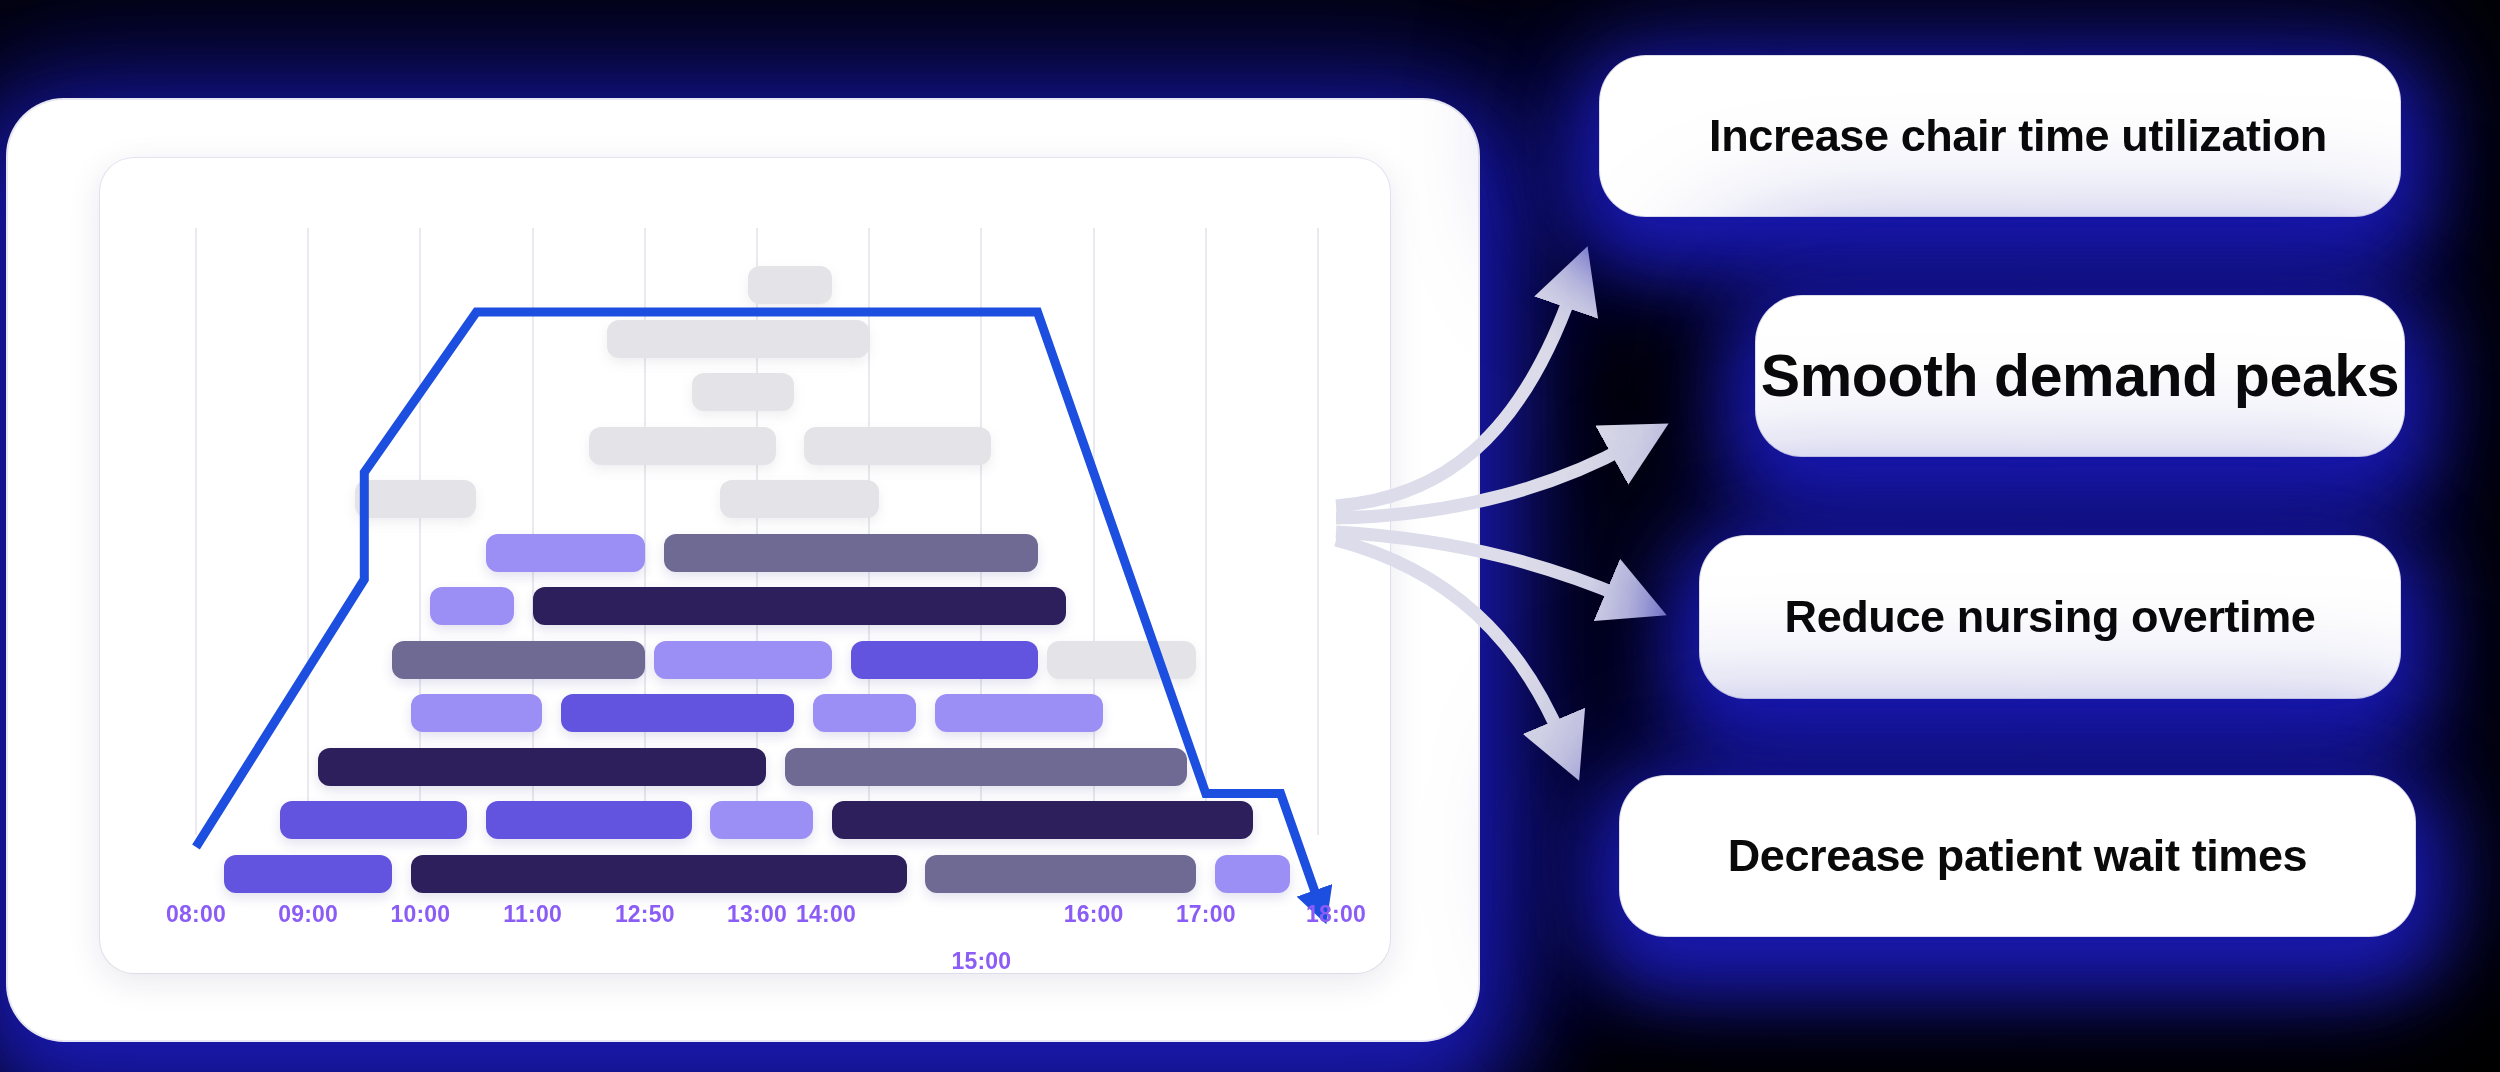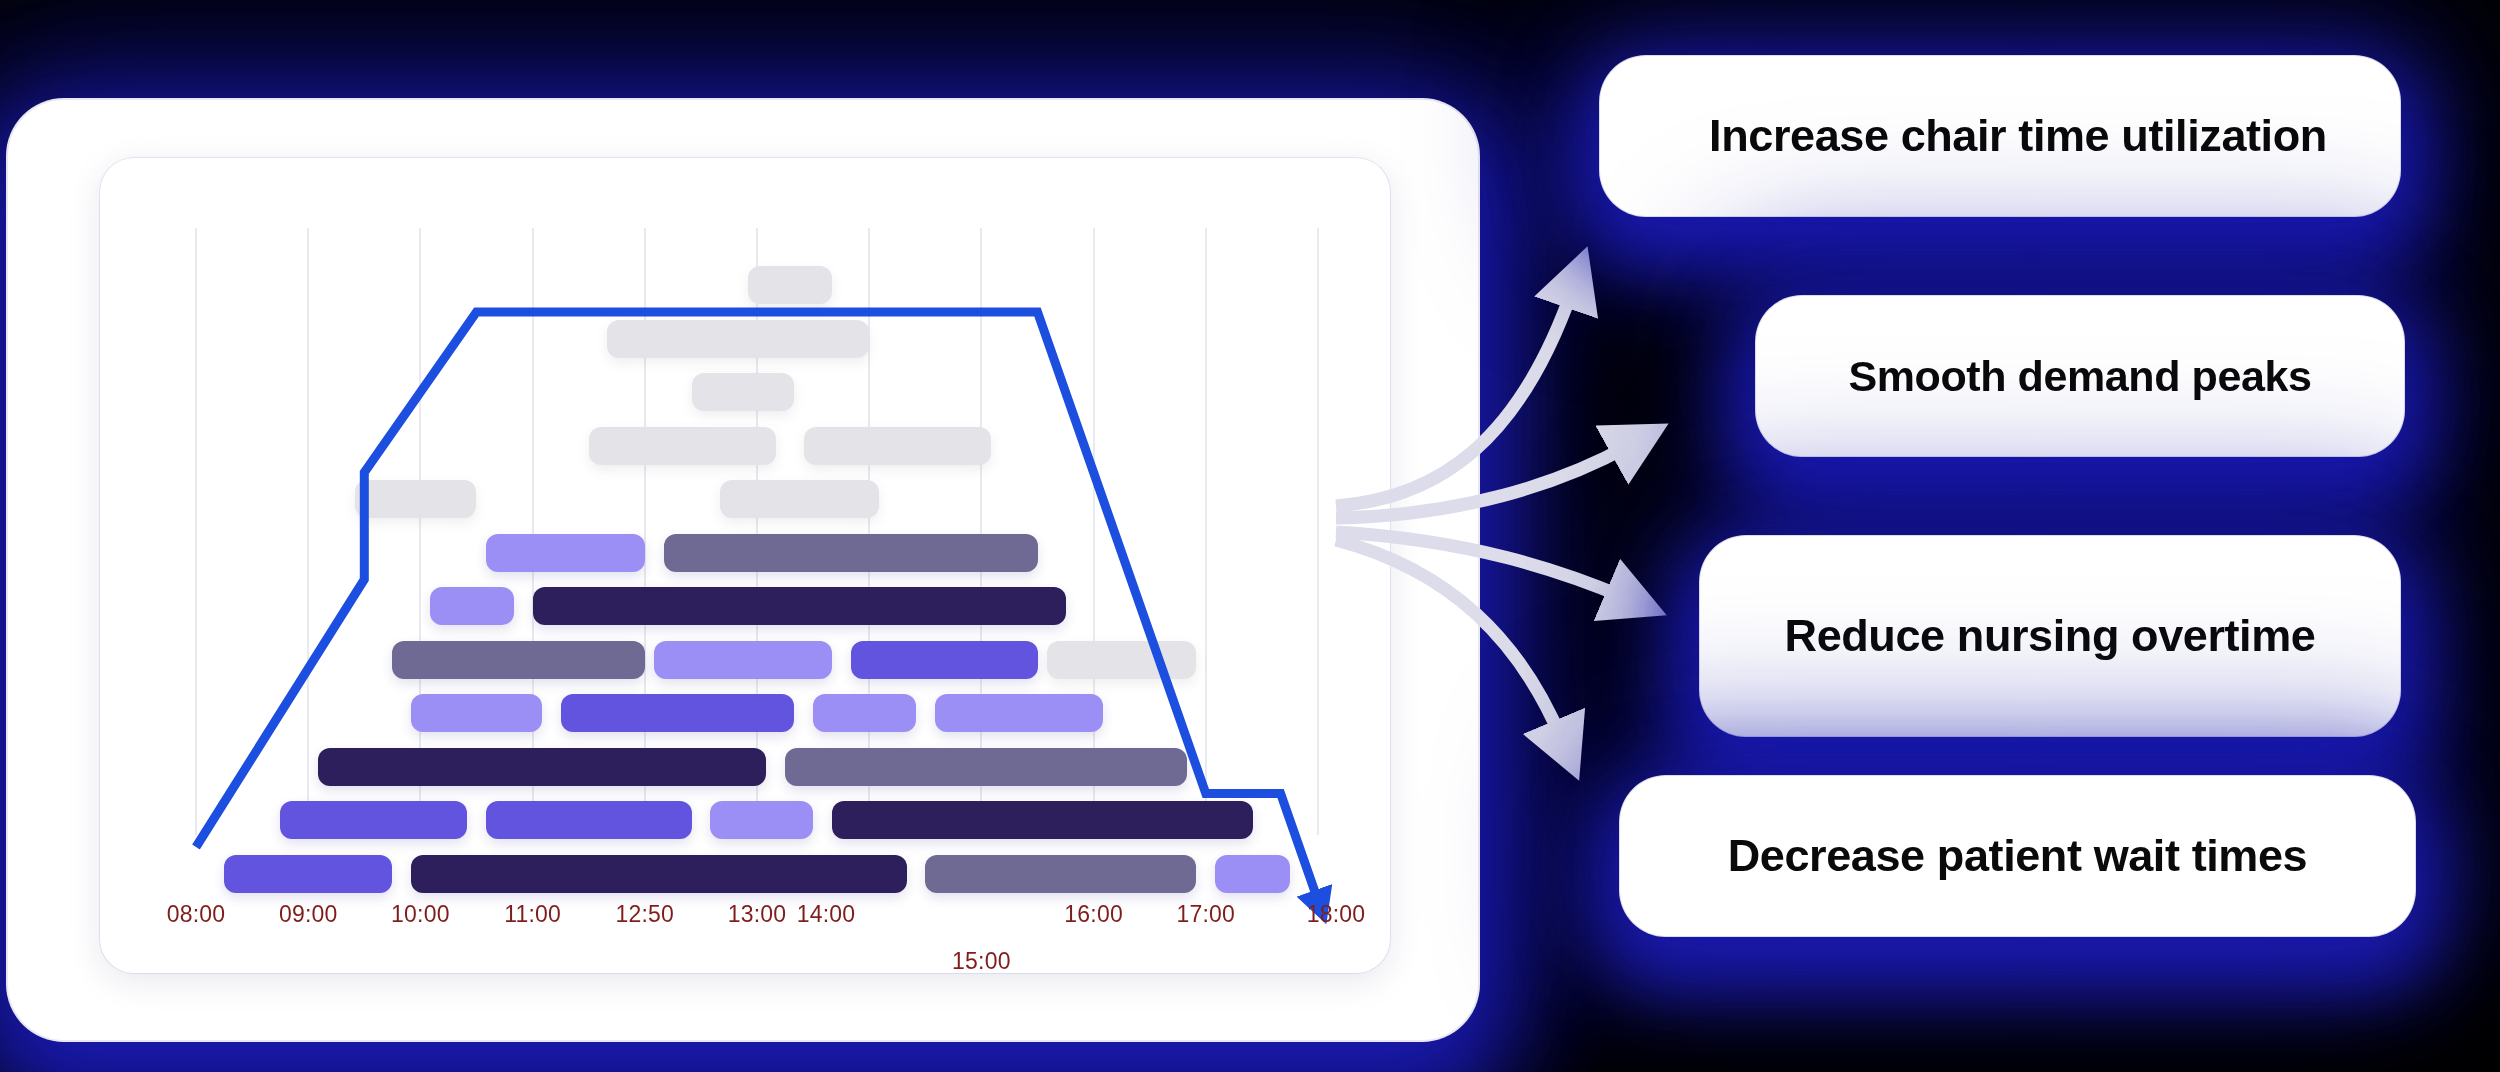--- a/index.html
+++ b/index.html
@@ -35,43 +35,44 @@
     position:absolute; height:38px; border-radius:12px;
     box-shadow:0 5px 12px rgba(60,50,140,.14);
   }
   .bar.gray{ box-shadow:0 5px 12px rgba(120,120,140,.12); }
 
   #axis{
     position:absolute; left:0; right:0; bottom:42px; height:30px;
   }
   .tick{
     position:absolute; transform:translateX(-50%);
-    font-size:23px; color:#7f1d1d; letter-spacing:.2px;
+    font-size:23px; color:#8b5cf6; letter-spacing:.2px;
     white-space:nowrap;
+    font-weight:bold;
   }
 
   
   #arrows{
     position:absolute; left:1330px; top:240px;
     width:380px; height:560px; pointer-events:none;
   }
 
   
   .pill{
     position:absolute;
     background:#fff; border-radius:46px;
     display:flex; align-items:center; justify-content:center;
     color:#0a0a0a; font-weight:700; letter-spacing:-.4px;
     box-shadow:0 0 0 1px rgba(255,255,255,.85),
                0 30px 72px 26px rgba(26,26,180,.95),
                0 0 130px 46px rgba(22,22,165,.5);
   }
   #pill-0{ left:1600px; top:56px;  width:800px; height:160px; font-size:45px;padding-left:36px; }
-  #pill-1{ left:1756px; top:296px; width:648px; height:160px; font-size:43px; }
-  #pill-2{ left:1700px; top:536px; width:700px; height:200px; font-size:45px; }
+  #pill-1{ left:1756px; top:296px; width:648px; height:160px; font-size:59px; }
+  #pill-2{ left:1700px; top:536px; width:700px; height:162px; font-size:45px; }
   #pill-3{ left:1620px; top:776px; width:795px; height:160px; font-size:45px; }
 </style>
 </head>
 <body>
 
 <div id="left-panel">
   <div id="chart-card">
 
     <div id="plot">
       <div id="gridlines">

